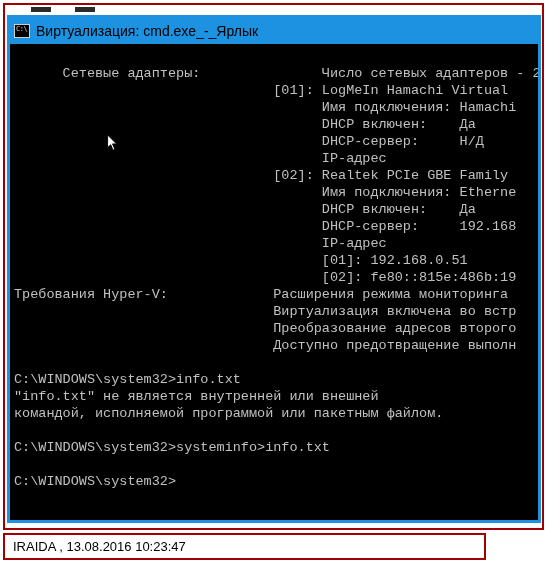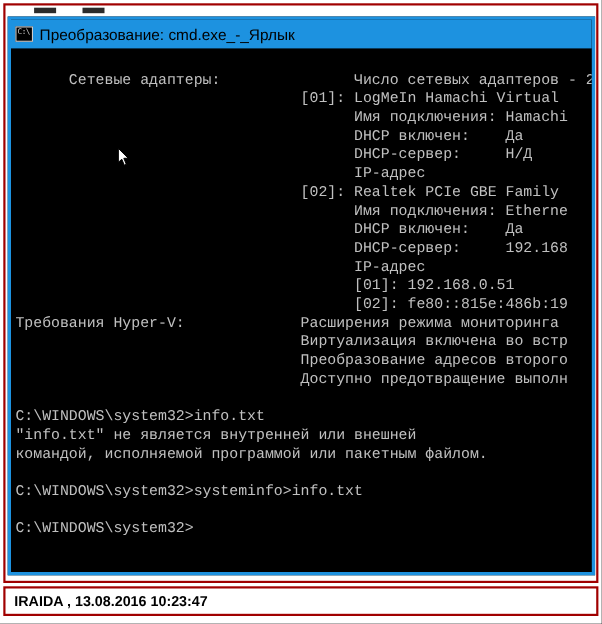--- a/index.html
+++ b/index.html
@@ -80,33 +80,33 @@
     position:absolute;
     left:96px; top:90px;
     width:14px; height:18px;
     pointer-events:none;
   }
   .footer-box{
     border:2px solid #a00000;
     margin:2px 3px 0 3px;
     padding:4px 8px;
     font-size:13px;
-    font-weight:bold;
-    width:541px;
+    font-weight:normal;
+    width:483px;
   }
 </style>
 </head>
 <body>
 
 <div class="outer-frame">
   <div class="top-stub"></div>
   <div class="cmd-window">
     <div class="title-bar">
       <span class="title-icon"></span>
-      <span class="title-text">Преобразование: cmd.exe_-_Ярлык</span>
+      <span class="title-text">Виртуализация: cmd.exe_-_Ярлык</span>
     </div>
     <div class="terminal" id="terminal">
       Сетевые адаптеры:               Число сетевых адаптеров - 2.
                                 [01]: LogMeIn Hamachi Virtual 
                                       Имя подключения: Hamachi
                                       DHCP включен:    Да
                                       DHCP-сервер:     Н/Д
                                       IP-адрес
                                 [02]: Realtek PCIe GBE Family 
                                       Имя подключения: Etherne

